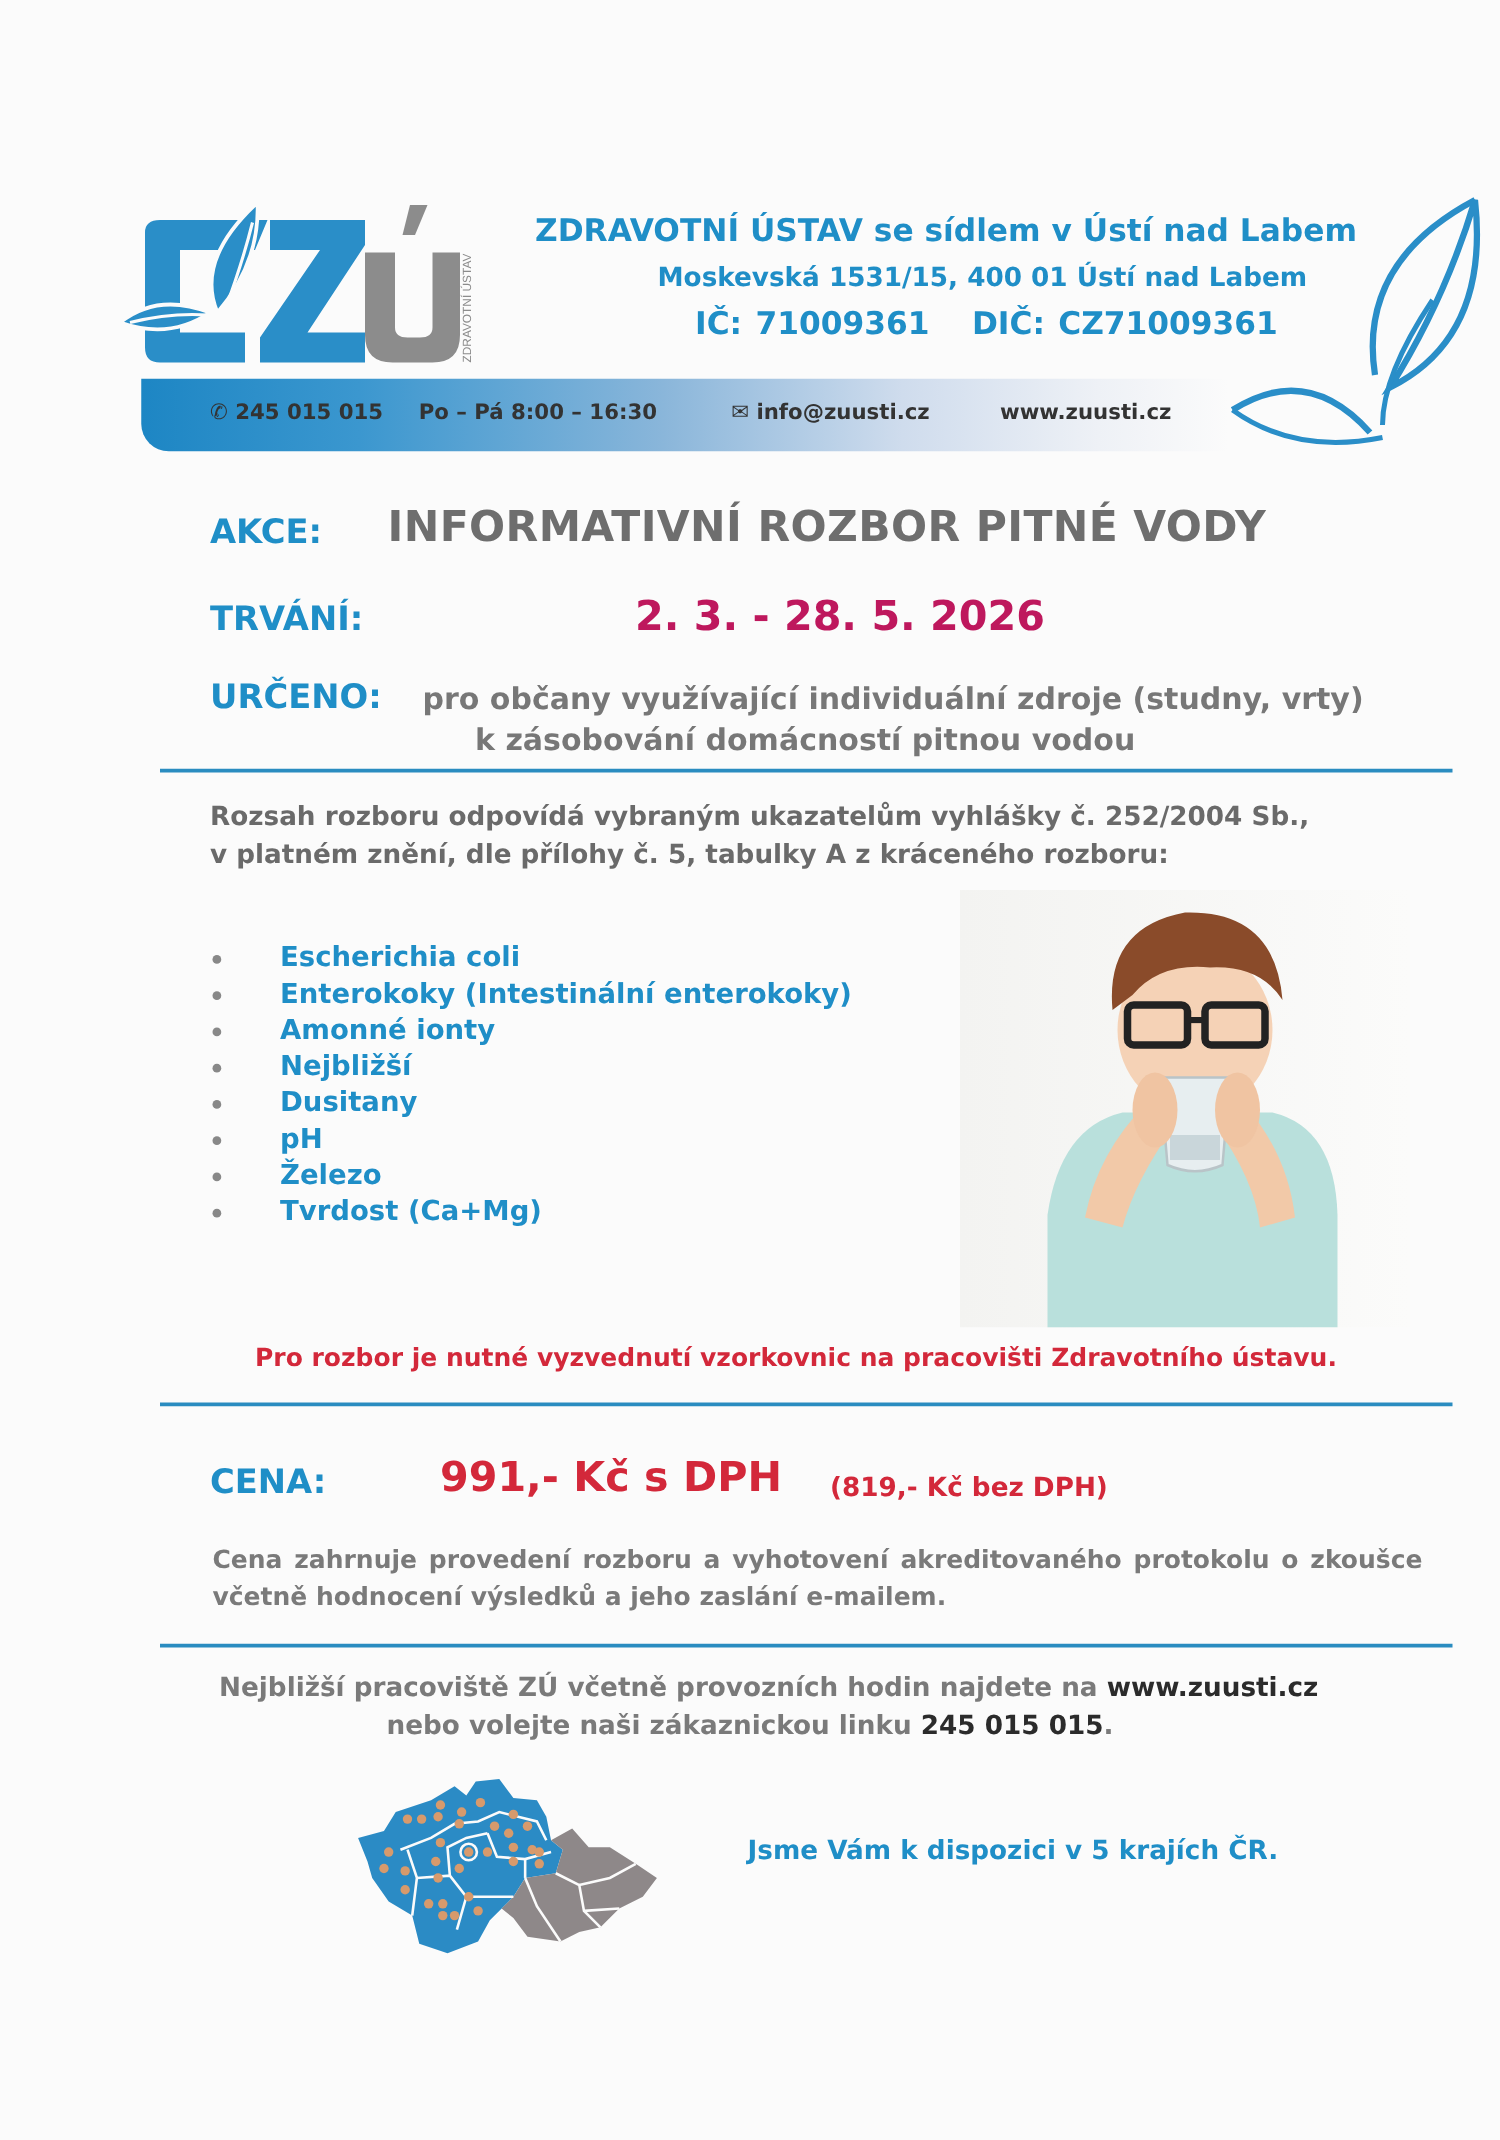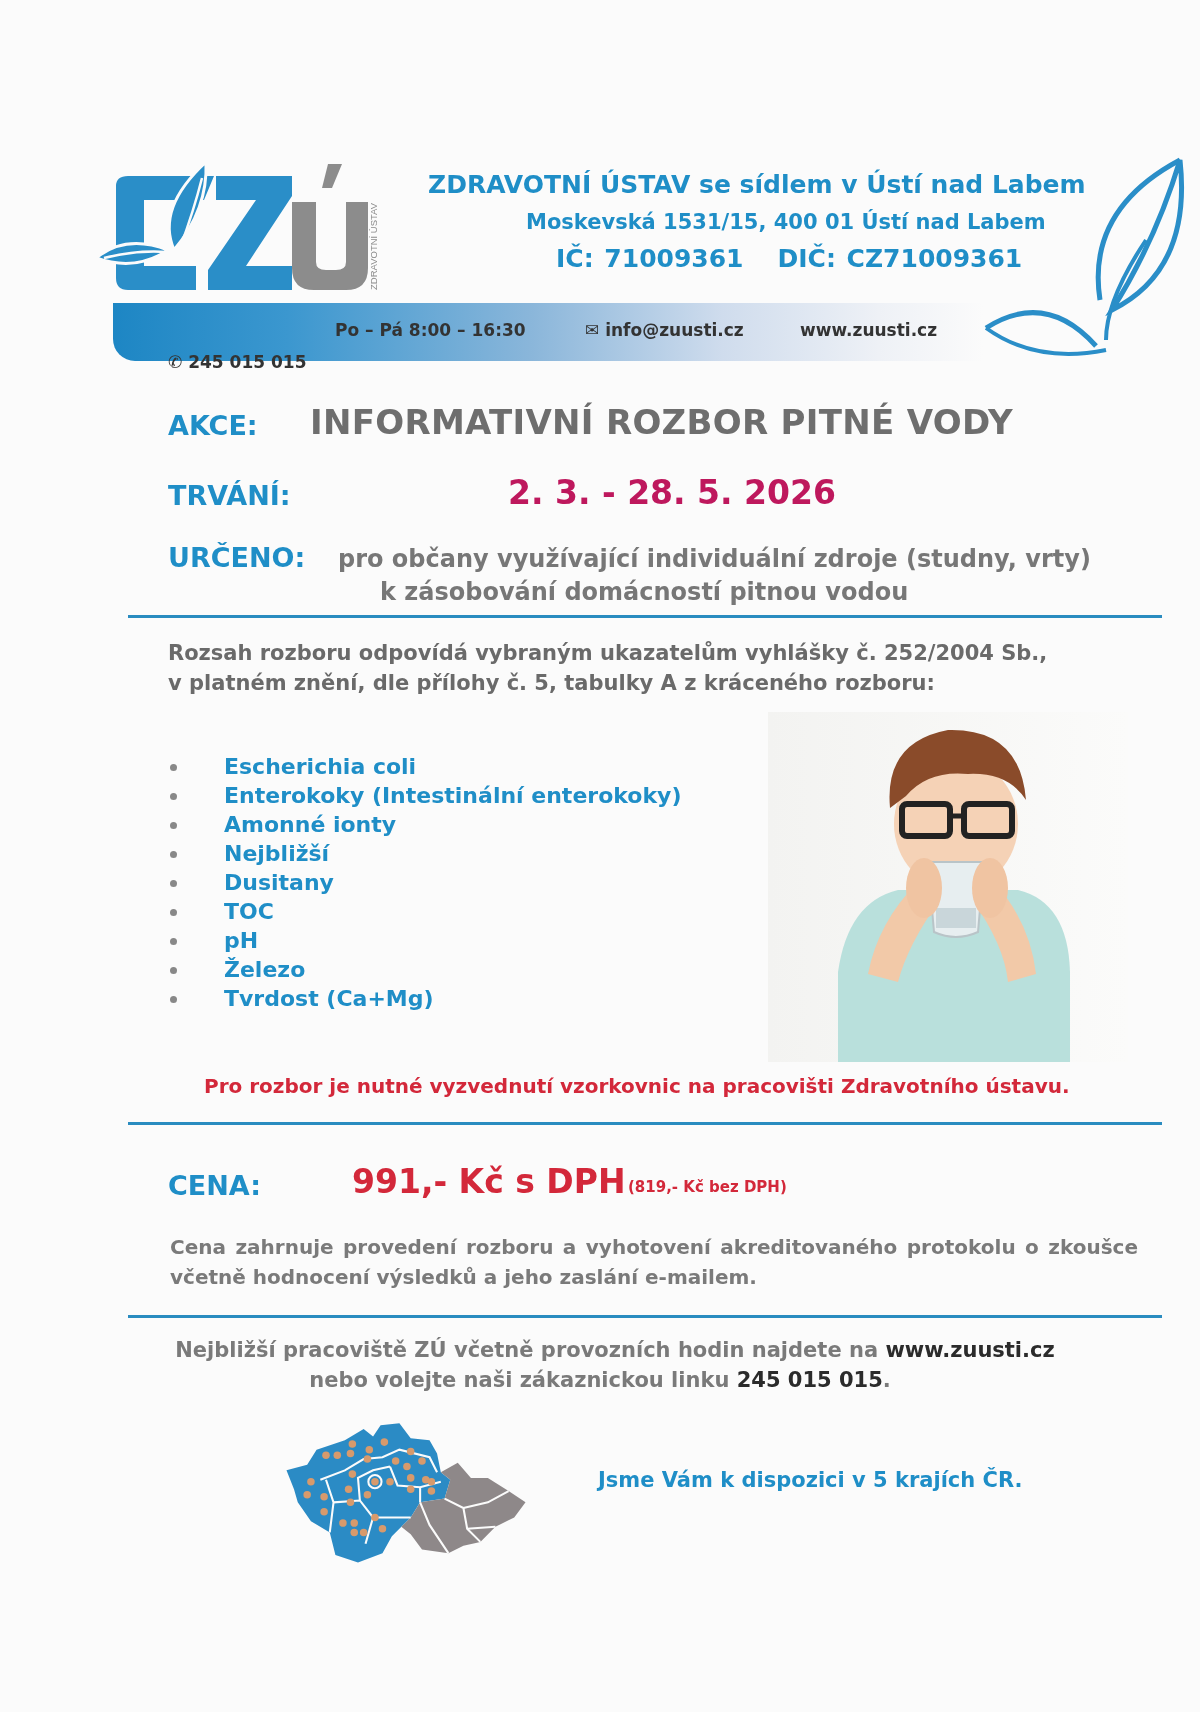--- a/index.html
+++ b/index.html
@@ -12,21 +12,21 @@
     #org-name { left: 428px; top: 170px; font-size: 25px; font-weight: bold; color: #1f8ec7; white-space: nowrap; }
     #org-address { left: 526px; top: 210px; font-size: 21px; font-weight: bold; color: #1f8ec7; white-space: nowrap; }
     #org-ids { left: 556px; top: 244px; font-size: 25px; font-weight: bold; color: #1f8ec7; white-space: nowrap; word-spacing: 2px; }
     #org-ids .gap { display: inline-block; width: 34px; }
     #deco-leaf { left: 966px; top: 150px; width: 220px; height: 220px; }
 
     #contact-bar { left: 113px; top: 303px; width: 870px; height: 58px;
       background: linear-gradient(90deg, #1d86c4 0%, #3b97cf 20%, #8ab6da 48%, #cfdced 70%, #eef1f6 88%, rgba(250,250,250,0) 100%);
       border-bottom-left-radius: 22px; }
     .bar-text { top: 320px; font-size: 17px; font-weight: bold; color: #333; white-space: nowrap; }
-    #bar-phone { left: 168px; margin-top: 32px; }
+    #bar-phone { left: 168px; }
     #bar-hours { left: 335px; text-align: right; }
     #bar-email { left: 585px; }
     #bar-web { left: 800px; }
 
     
     .label { font-size: 27px; font-weight: bold; color: #1f8ec7; white-space: nowrap; }
     #akce-label { left: 168px; top: 410px; }
     #akce-value { left: 310px; top: 402px; font-size: 34px; font-weight: bold; color: #6e6e6e; white-space: nowrap; letter-spacing: 0.3px; }
     #trvani-label { left: 168px; top: 480px; }
     #trvani-value { left: 508px; top: 473px; font-size: 33px; font-weight: bold; color: #be185d; white-space: nowrap; }
@@ -44,21 +44,21 @@
     #params-list { left: 168px; top: 752px; list-style: none; }
     #params-list li { position: relative; height: 29px; font-size: 22px; font-weight: bold; color: #1f8ec7; padding-left: 56px; white-space: nowrap; line-height: 29px; }
     #params-list li .bullet { position: absolute; left: 2px; top: 12px; width: 7px; height: 7px; border-radius: 50%; background: #888; }
 
     #child-photo { left: 768px; top: 712px; width: 360px; height: 350px; }
 
     #notice { left: 204px; top: 1074px; font-size: 20px; font-weight: bold; color: #d3283a; white-space: nowrap; }
 
     #cena-label { left: 168px; top: 1170px; }
     #price-main { left: 352px; top: 1162px; font-size: 33px; font-weight: bold; color: #d3283a; white-space: nowrap; }
-    #price-net { left: 628px; top: 1178px; font-size: 15px; font-weight: bold; color: #d3283a; white-space: nowrap; }
+    #price-net { left: 664px; top: 1178px; font-size: 21px; font-weight: bold; color: #d3283a; white-space: nowrap; }
 
     #price-note { left: 170px; top: 1232px; width: 968px; font-size: 20px; font-weight: bold; color: #7a7a7a; line-height: 30px; text-align: justify; text-align-last: left; }
 
     #footer-line1 { left: 0; width: 1200px; top: 1338px; text-align: center; font-size: 21px; font-weight: bold; color: #7a7a7a; white-space: nowrap; padding-left: 30px; }
     #footer-line2 { left: 0; width: 1200px; top: 1368px; text-align: center; font-size: 21px; font-weight: bold; color: #7a7a7a; white-space: nowrap; }
     .strong-dark { color: #2b2b2b; }
 
     #cz-map { left: 276px; top: 1412px; width: 260px; height: 160px; }
     #regions-text { left: 598px; top: 1468px; font-size: 21px; font-weight: bold; color: #1f8ec7; white-space: nowrap; }
   </style>
@@ -117,21 +117,20 @@
   <div>Rozsah rozboru odpovídá vybraným ukazatelům vyhlášky č. 252/2004 Sb.,</div>
   <div>v platném znění, dle přílohy č. 5, tabulky A z kráceného rozboru:</div>
 </div>
 
 <ul id="params-list" class="abs">
   <li><span class="bullet"></span><span>Escherichia coli</span></li>
   <li><span class="bullet"></span><span>Enterokoky (Intestinální enterokoky)</span></li>
   <li><span class="bullet"></span><span>Amonné ionty</span></li>
   <li><span class="bullet"></span><span>Nejbližší</span></li>
   <li><span class="bullet"></span><span>Dusitany</span></li>
-  <li><span class="bullet"></span><span>TOC</span></li>
   <li><span class="bullet"></span><span>pH</span></li>
   <li><span class="bullet"></span><span>Železo</span></li>
   <li><span class="bullet"></span><span>Tvrdost (Ca+Mg)</span></li>
 </ul>
 
 <svg id="child-photo" class="abs" viewBox="0 0 360 350" aria-label="Chlapec s brýlemi pije vodu ze sklenice">
   <defs>
     <linearGradient id="bg" x1="0" y1="0" x2="1" y2="0">
       <stop offset="0" stop-color="#f3f3f1"></stop>
         <stop offset="1" stop-color="#fbfbfa"></stop>

